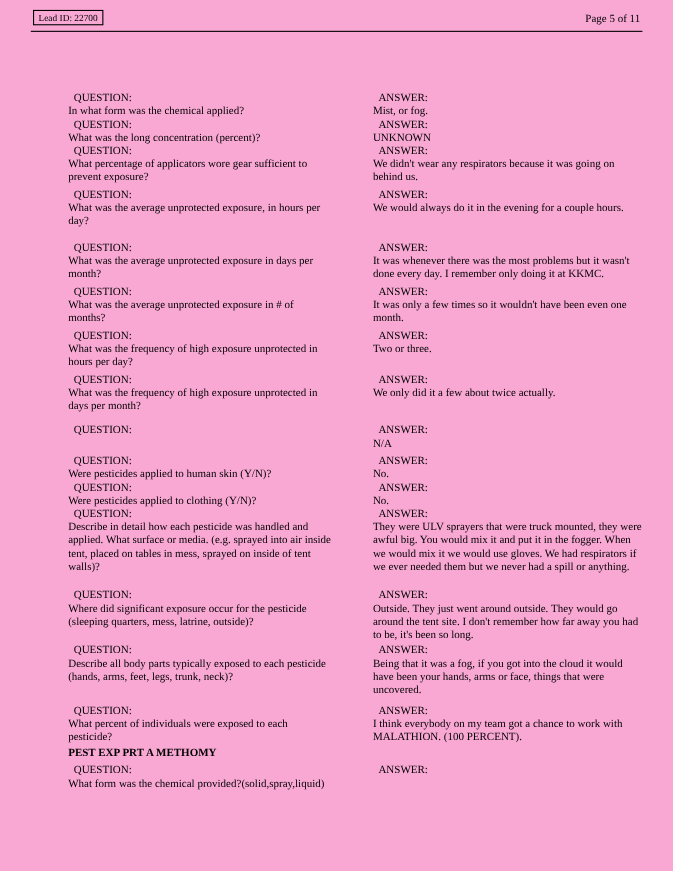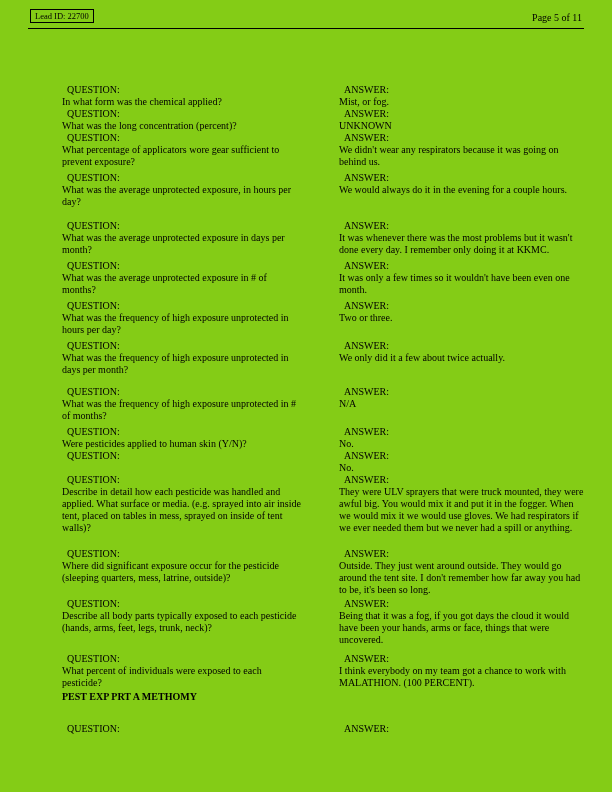--- a/index.html
+++ b/index.html
@@ -1,19 +1,19 @@
 <!DOCTYPE html>
 <html><head>
 <meta charset="utf-8">
 <style>
   * { margin:0; padding:0; box-sizing:border-box; }
   html, body { background:#e8e8e8; }
   body { font-family:"Liberation Serif", serif; color:#000; }
   .page {
-    position:relative; width:612px; height:792px; background:#84cc16;
+    position:relative; width:612px; height:792px; background:#f9a8d4;
     margin:0 auto; overflow:hidden;
   }
   .hdr-box {
     position:absolute; left:30px; top:9px;
     border:1px solid #000; padding:1px 4px;
     font-size:8.5px; line-height:10px; white-space:nowrap;
   }
   .hdr-page {
     position:absolute; right:30px; top:12px;
     font-size:10px; line-height:12px; white-space:nowrap;margin-left:46px;
@@ -26,21 +26,21 @@
     position:absolute; left:62px; right:28px; top:84px;
     font-size:10px; line-height:12px;
   }
   .qa-row {
     display:grid; grid-template-columns:245px 1fr;
     margin-bottom:4px;
   }
   .q-cell { padding-right:6px; }
   .a-cell { max-width:262px;margin-left:32px; }
   .q-label, .a-label { font-weight:normal; padding-left:5px; }
-  .section-header { font-weight:bold; margin-bottom:20px; }
+  .section-header { font-weight:bold; margin-bottom:4px; }
   .mb0  { margin-bottom:0; }
   .mb2  { margin-bottom:2px; }
   .mb7  { margin-bottom:7px; }
   .mb10 { margin-bottom:10px; }
   .mb12 { margin-bottom:12px; }
   .mb14 { margin-bottom:14px; }
 </style>
 </head>
 <body>
 
@@ -138,21 +138,20 @@
       </div>
       <div class="a-cell">
         <div class="a-label">ANSWER:</div>
         <div class="a-text">We only did it a few about twice actually.</div>
       </div>
     </div>
 
     <div class="qa-row">
       <div class="q-cell">
         <div class="q-label">QUESTION:</div>
-        <div class="q-text">What was the frequency of high exposure unprotected in # of months?</div>
       </div>
       <div class="a-cell">
         <div class="a-label">ANSWER:</div>
         <div class="a-text">N/A</div>
       </div>
     </div>
 
     <div class="qa-row mb0">
       <div class="q-cell">
         <div class="q-label">QUESTION:</div>
@@ -160,20 +159,21 @@
       </div>
       <div class="a-cell">
         <div class="a-label">ANSWER:</div>
         <div class="a-text">No.</div>
       </div>
     </div>
 
     <div class="qa-row mb0">
       <div class="q-cell">
         <div class="q-label">QUESTION:</div>
+        <div class="q-text">Were pesticides applied to clothing (Y/N)?</div>
       </div>
       <div class="a-cell">
         <div class="a-label">ANSWER:</div>
         <div class="a-text">No.</div>
       </div>
     </div>
 
     <div class="qa-row mb14">
       <div class="q-cell">
         <div class="q-label">QUESTION:</div>
@@ -196,40 +196,41 @@
       </div>
     </div>
 
     <div class="qa-row mb7">
       <div class="q-cell">
         <div class="q-label">QUESTION:</div>
         <div class="q-text">Describe all body parts typically exposed to each pesticide (hands, arms, feet, legs, trunk, neck)?</div>
       </div>
       <div class="a-cell">
         <div class="a-label">ANSWER:</div>
-        <div class="a-text">Being that it was a fog, if you got days the cloud it would have been your hands, arms or face, things that were uncovered.</div>
+        <div class="a-text">Being that it was a fog, if you got into the cloud it would have been your hands, arms or face, things that were uncovered.</div>
       </div>
     </div>
 
     <div class="qa-row mb2">
       <div class="q-cell">
         <div class="q-label">QUESTION:</div>
         <div class="q-text">What percent of individuals were exposed to each pesticide?</div>
       </div>
       <div class="a-cell">
         <div class="a-label">ANSWER:</div>
         <div class="a-text">I think everybody on my team got a chance to work with MALATHION.  (100 PERCENT).</div>
       </div>
     </div>
 
     <div class="section-header">PEST EXP PRT A METHOMY</div>
 
     <div class="qa-row mb0">
       <div class="q-cell">
         <div class="q-label">QUESTION:</div>
+        <div class="q-text">What form was the chemical provided?(solid,spray,liquid)</div>
       </div>
       <div class="a-cell">
         <div class="a-label">ANSWER:</div>
       </div>
     </div>
 
   </div>
 </div>
 
 </body></html>

